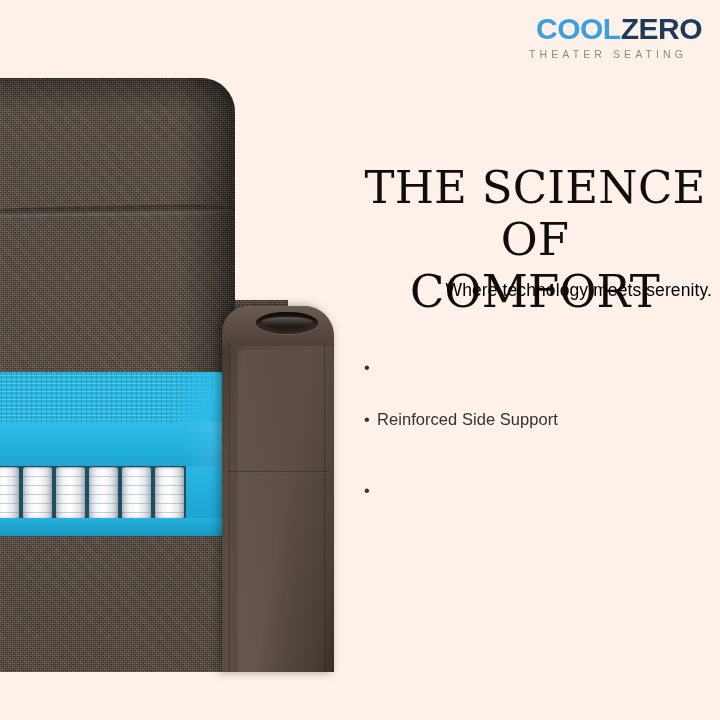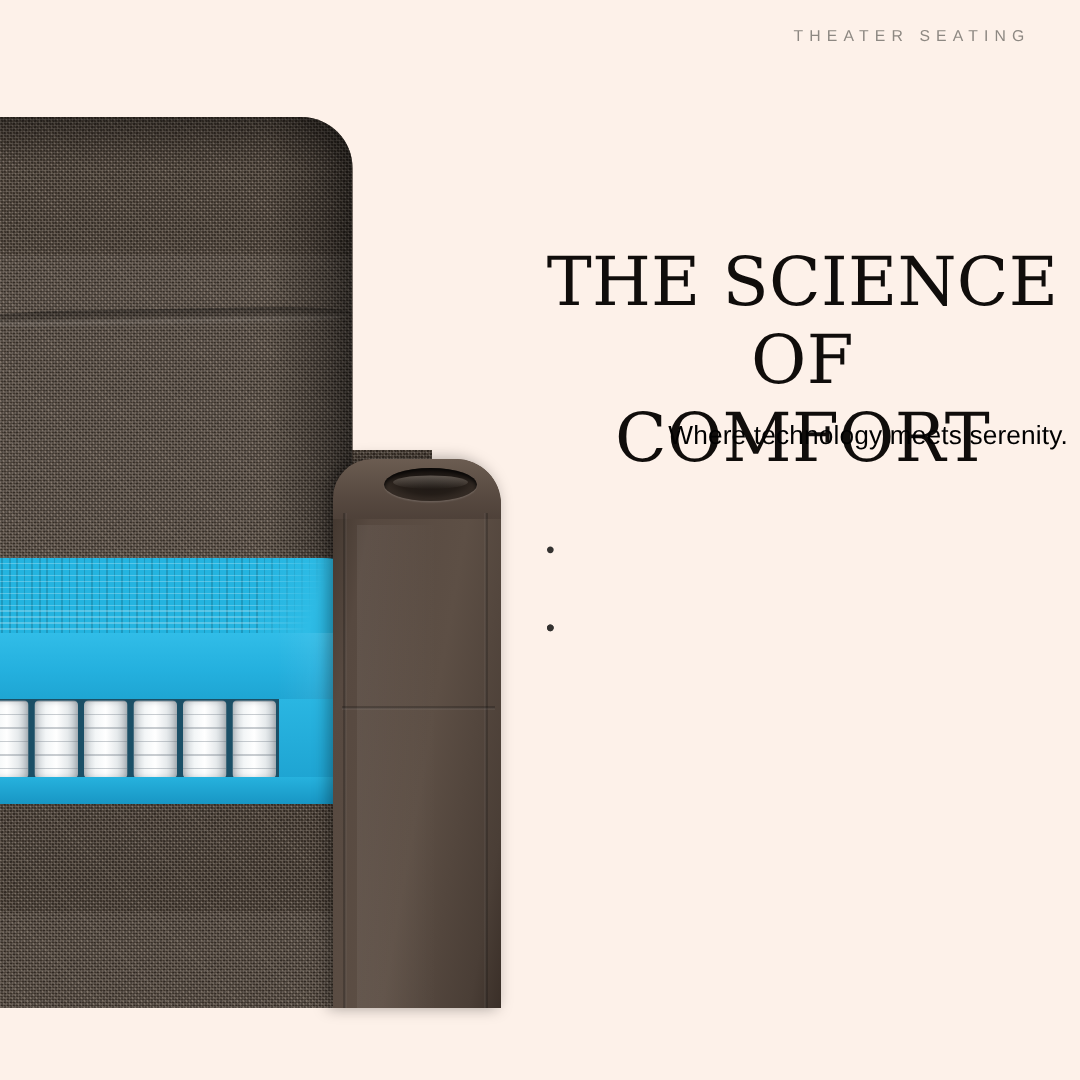--- a/index.html
+++ b/index.html
@@ -390,35 +390,37 @@
       </div>
       <div class="arm-hi"></div>
       <div class="arm-seam-vl"></div>
       <div class="arm-seam-vr"></div>
       <div class="arm-seam-h"></div>
     </div>
 
   </div>
 
   <div class="logo">
+    <span class="logo-wordmark"><span class="logo-cool">COOL</span><span class="logo-zero">ZERO</span></span>
     <span class="logo-tagline">THEATER SEATING</span>
   </div>
 
   <h1 class="headline">
     <span class="hl-line">THE SCIENCE OF</span>
     <span class="hl-line">COMFORT</span>
   </h1>
 
   <p class="subhead">Where technology meets serenity.</p>
 
   <ul class="feature-list">
     <li class="feature-item">
       <span class="feature-bullet">•</span>
     </li>
     <li class="feature-item">
       <span class="feature-bullet">•</span>
+      <span>Reinforced Side Support</span>
     </li>
     <li class="feature-item">
       <span class="feature-bullet">•</span>
     </li>
   </ul>
 
 </div>
 
 </body></html>

